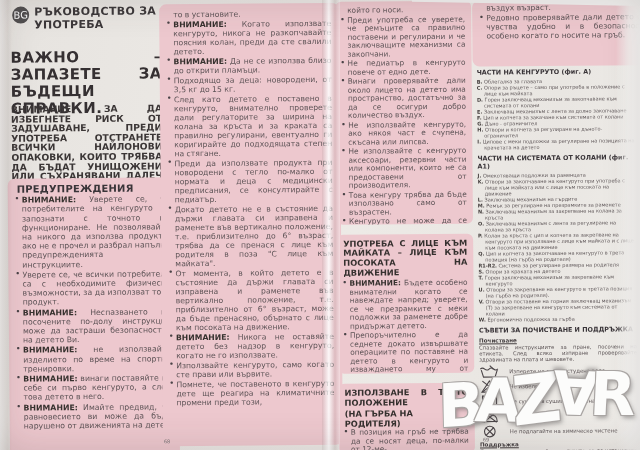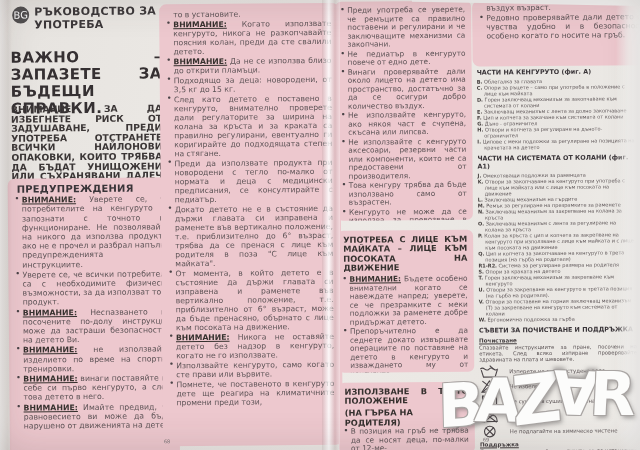--- a/index.html
+++ b/index.html
@@ -7,21 +7,21 @@
   .scene{position:relative;width:640px;height:450px;overflow:hidden;background:#d6d3cf;}
   .page{position:absolute;left:-8px;top:-6px;width:656px;height:462px;
         background:linear-gradient(100deg,#e6e3df 0%,#ebe8e4 30%,#edeae6 55%,#e9e6e2 80%,#f0eeea 100%);
         transform:rotate(-0.5deg);box-shadow:0 3px 14px rgba(0,0,0,.25);}
   .inner{position:absolute;left:8px;top:6px;width:640px;height:450px;}
 
   
   .pinkbox{position:absolute;background:#edc8ce;border-radius:7px;color:#5d5356;overflow:hidden;}
   .it{position:relative;padding-left:6px;text-align:justify;margin:0 0 1px 0;}
   .it .mk{position:absolute;left:-1px;top:-1px;font-size:7px;font-weight:bold;color:#4a4347;}
-  .it .bb{font-weight:bold;color:#37322f;text-decoration:underline;}
+  .it .bb{font-weight:bold;color:#37322f;}
   .warn-h{font-weight:bold;color:#3a3539;font-size:10px;letter-spacing:.2px;margin:0 0 2px 1px;}
   .sec-h{font-weight:bold;color:#36312f;font-size:8.3px;line-height:9.6px;text-align:justify;text-align-last:justify;margin-bottom:2px;}
   .sec-h2{font-weight:bold;color:#36312f;font-size:8.3px;line-height:9.6px;}
 
   
   .hdr{position:absolute;left:14px;top:4px;width:150px;display:flex;gap:5px;align-items:flex-start;}
   .bgb{flex:0 0 auto;width:17px;height:17px;border-radius:50%;background:#514f50;color:#fff;
        font-size:10px;font-weight:normal;display:flex;align-items:center;justify-content:center;}
   .hdr-t{font-weight:bold;color:#3c383a;font-size:11px;line-height:12.5px;letter-spacing:.3px;}
   .title{position:absolute;left:12px;top:47px;width:151px;font-size:15px;line-height:17px;font-weight:bold;
@@ -129,20 +129,21 @@
 
             <div class="it"><span class="mk">•</span><b class="bb"></b><span>Помнете, че поставеното в кенгуруто дете ще реагира на климатичните промени преди този,</span></div>
           </div>
       </div>
       <div class="pagenum pn-l">68</div>
 
       <div class="col3">
         <div class="pinkbox">
           <div>
 
+              <div class="it"><span class="mk"></span><b class="bb"></b><span>който го носи.</span></div>
 
               <div class="it"><span class="mk">•</span><b class="bb"></b><span>Преди употреба се уверете, че ремъците са правилно поставени и регулирани и че заключващите механизми са закопчани.</span></div>
 
               <div class="it"><span class="mk">•</span><b class="bb"></b><span>Не педиатър в кенгуруто повече от едно дете.</span></div>
 
               <div class="it"><span class="mk">•</span><b class="bb"></b><span>Винаги проверявайте дали около лицето на детето има пространство, достатъчно за да се осигури добро количество въздух.</span></div>
 
               <div class="it"><span class="mk">•</span><b class="bb"></b><span>Не използвайте кенгуруто, ако някоя част е счупена, скъсана или липсва.</span></div>
 
               <div class="it"><span class="mk">•</span><b class="bb"></b><span>Не използвайте с кенгуруто аксесоари, резервни части или компоненти, които не са предоставени от производителя.</span></div>

